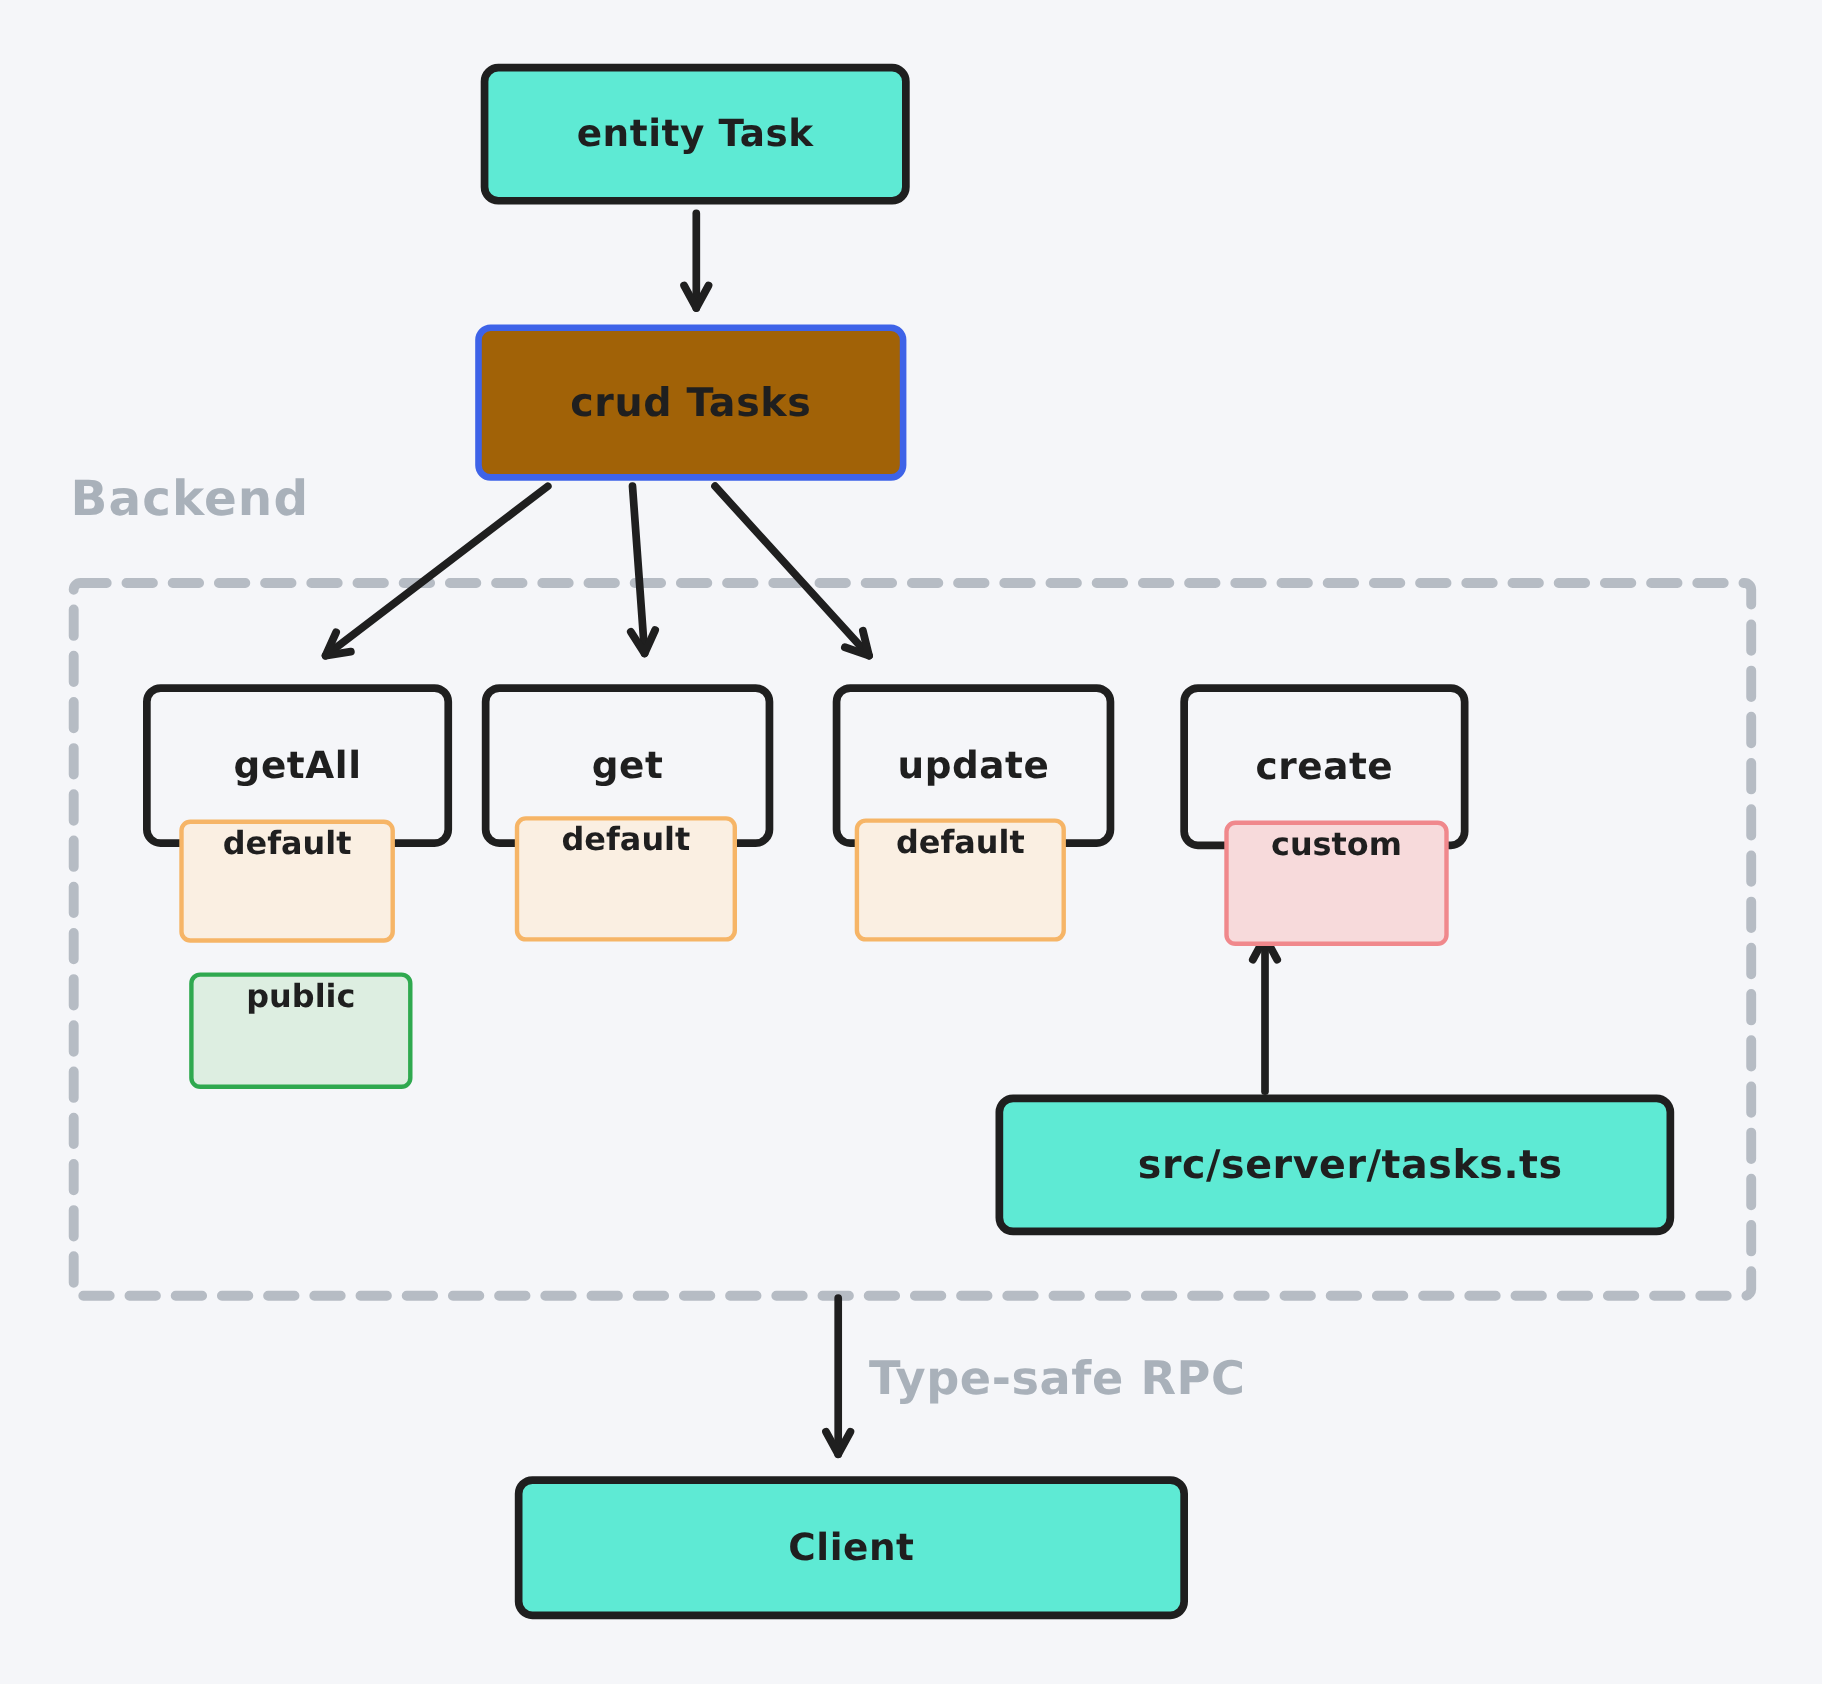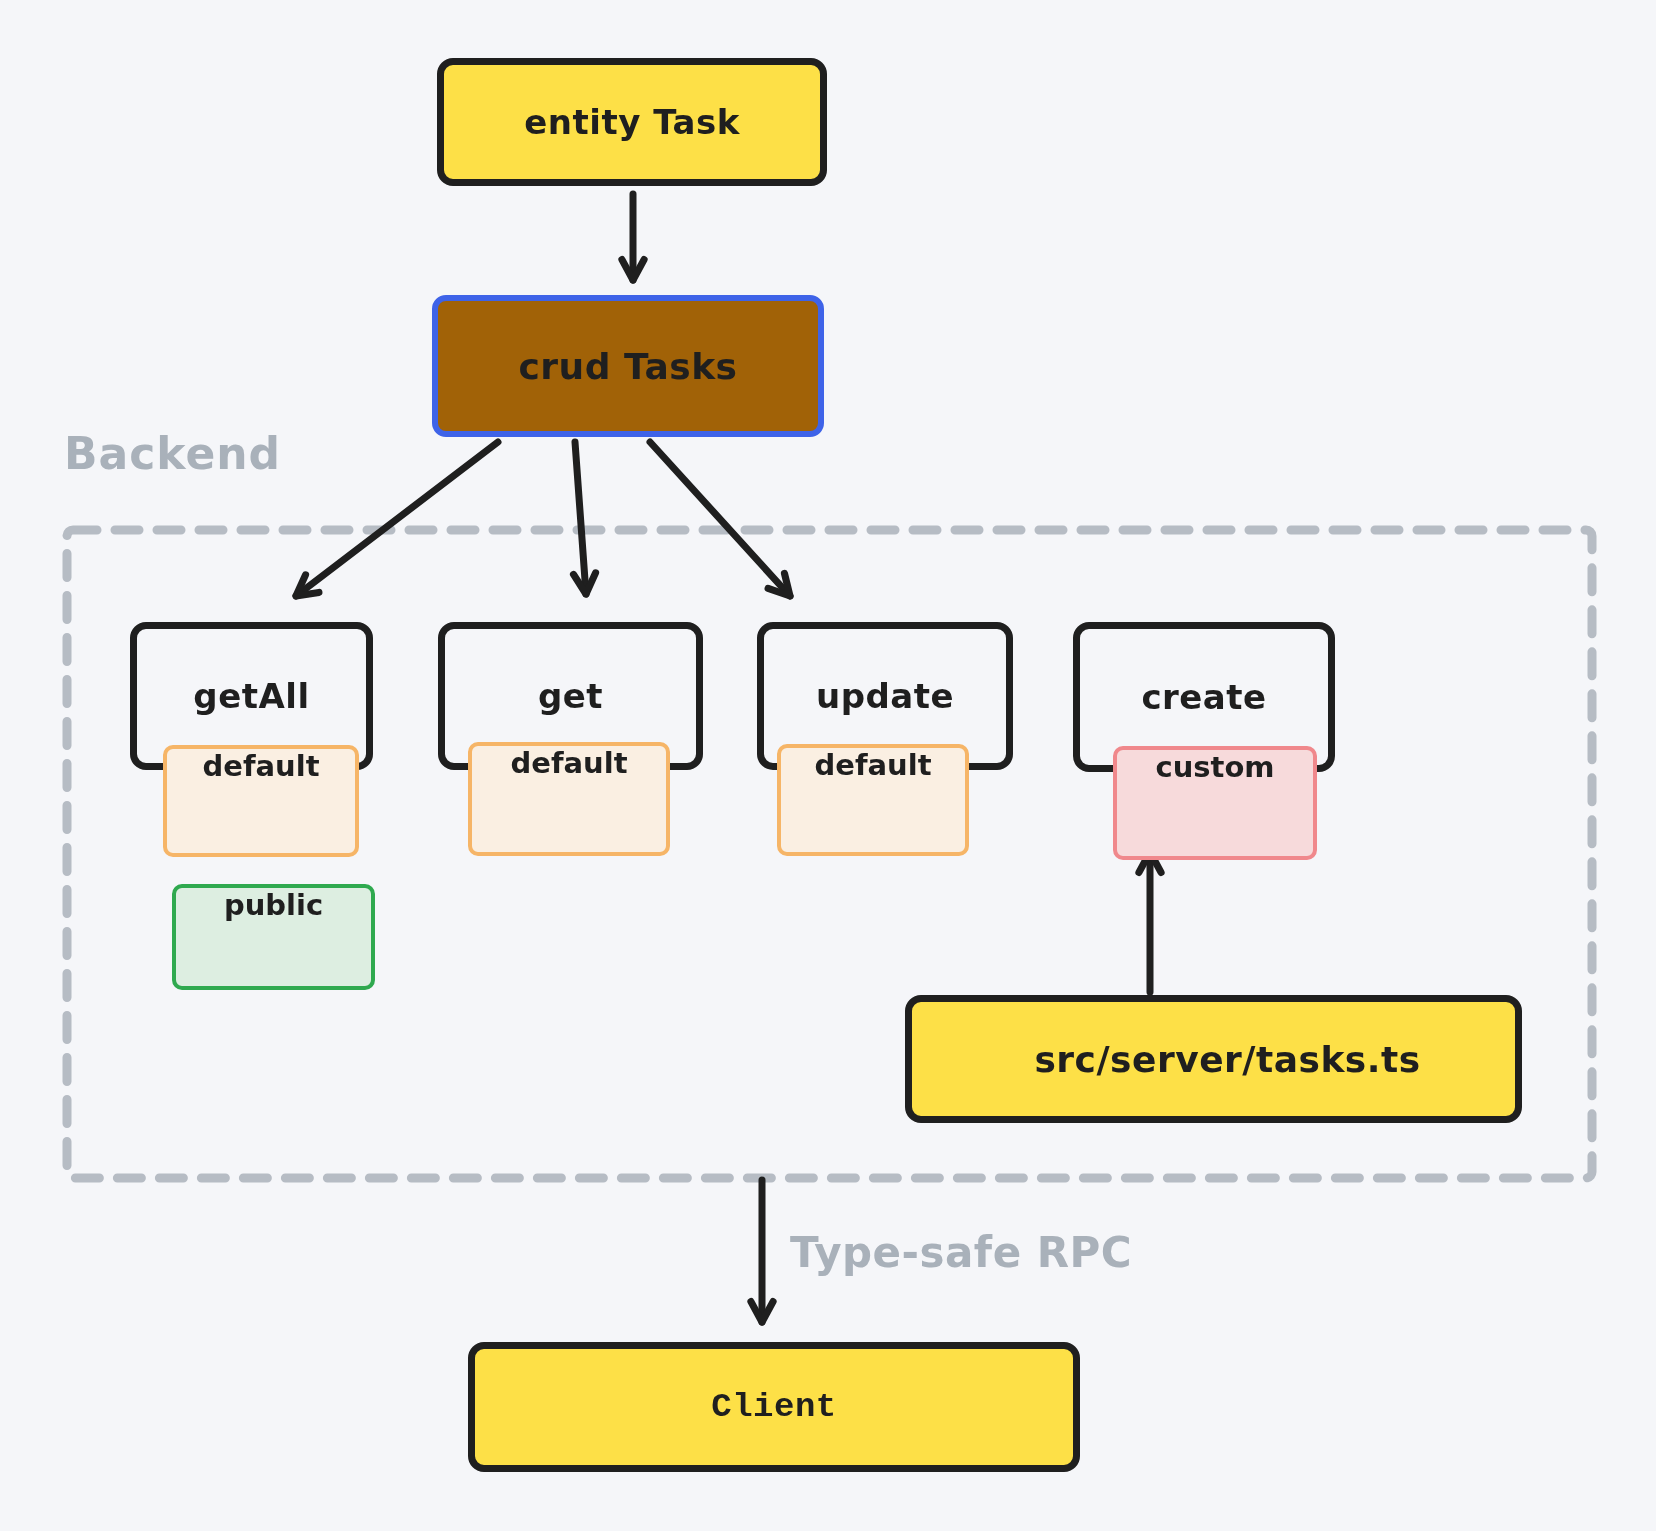--- a/index.html
+++ b/index.html
@@ -28,21 +28,21 @@
     justify-content: center;
     border: 7px solid #1f1f1f;
     border-radius: 16px;
     font-weight: 700;
     color: #1f1f1f;
     font-size: 34px;
     letter-spacing: 0.5px;
     box-sizing: border-box;
     text-align: center;
   }
-  .node.gray  { background: #fde047; }
+  .node.gray  { background: #5eead4; }
   .node.plain { background: #f5f6f9; }
   .node.crud  {
     background: #a16207;
     border: 6px solid #3e63e8;
     border-radius: 14px;
     font-size: 36px;
   }
   .node.file { font-size: 36px; padding-left: 28px; }
   .badge {
     position: absolute;
@@ -104,21 +104,21 @@
   <div class="edge-label" style="left:790px; top:1228px;">Type-safe RPC</div>
 
   <div class="node gray" style="left:437px; top:58px; width:390px; height:128px;">
     <span>entity Task</span>
   </div>
 
   <div class="node crud" style="left:432px; top:295px; width:392px; height:142px;">
     <span>crud Tasks</span>
   </div>
 
-  <div class="node plain" style="left:130px; top:622px; width:243px; height:148px;">
+  <div class="node plain" style="left:130px; top:622px; width:281px; height:148px;">
     <span>getAll</span>
   </div>
 
   <div class="node plain" style="left:438px; top:622px; width:265px; height:148px;">
     <span>get</span>
   </div>
 
   <div class="node plain" style="left:757px; top:622px; width:256px; height:148px;">
     <span>update</span>
   </div>
@@ -144,17 +144,17 @@
   </div>
 
   <div class="badge custom" style="left:1113px; top:746px; width:204px; height:114px;">
     <span>custom</span>
   </div>
 
   <div class="node gray file" style="left:905px; top:995px; width:617px; height:128px;">
     <span>src/server/tasks.ts</span>
   </div>
 
-  <div class="node gray" style="left:468px; top:1342px; width:612px; height:130px;font-family:Liberation Mono, monospace;">
+  <div class="node gray" style="left:468px; top:1342px; width:612px; height:130px;">
     <span>Client</span>
   </div>
 
 </div>
 
 </body></html>

